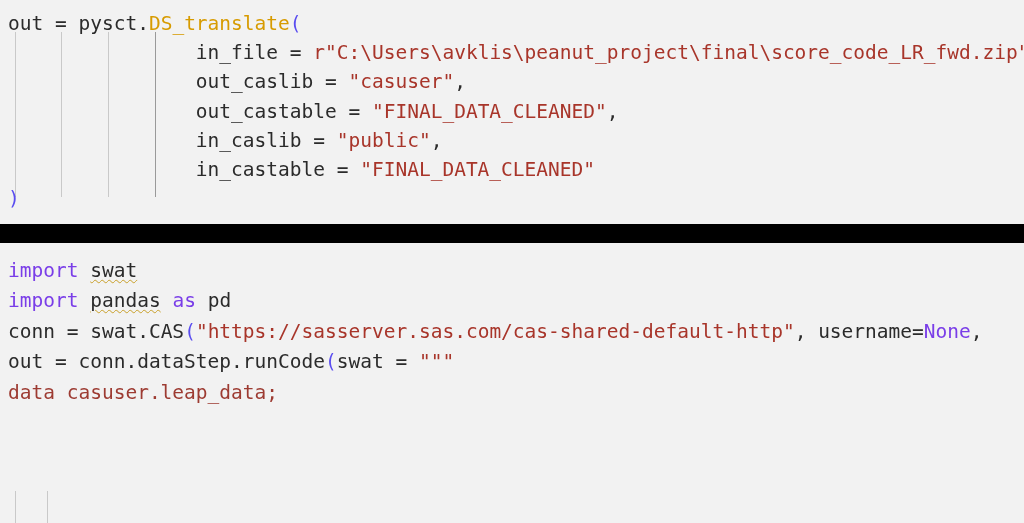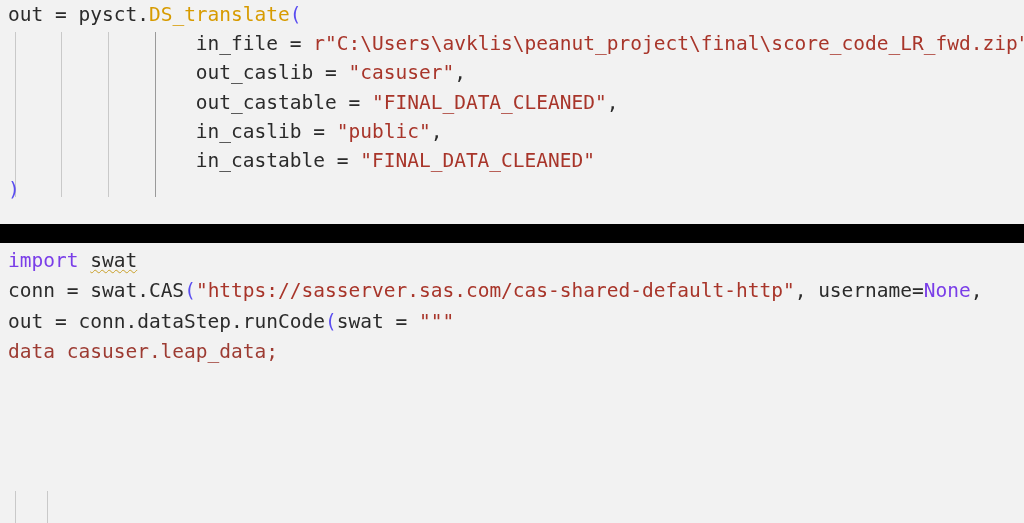--- a/index.html
+++ b/index.html
@@ -24,33 +24,33 @@
   }
 
   .code-block {
     background: #f2f2f2;
     position: relative;
     overflow: hidden;
   }
 
   #block-top {
     height: 224px;
-    padding-top: 0;
+    padding-top: 9px;
     box-sizing: border-box;
   }
 
   .gap-separator {
     height: 19px;
     background: #000000;
     width: 100%;
   }
 
   #block-bottom {
     height: 280px;
-    padding-top: 3px;
+    padding-top: 13px;
     box-sizing: border-box;
   }
 
   .code-line {
     height: 29.2px;
     line-height: 29.2px;
     white-space: pre;
     font-size: 19.5px;
     color: #2b2b2b;
     letter-spacing: 0px;
@@ -133,20 +133,21 @@
   <div class="gap-separator"></div>
 
   <div class="code-block" id="block-bottom">
     <div class="guides" style="top:248px; height:32px;">
       <div class="guide" style="left:15px; top:0; height:32px;"></div>
       <div class="guide" style="left:47px; top:0; height:32px;"></div>
     </div>
 
     <div class="code-line"><span class="t-kw">import</span><span class="t-plain"> </span><span class="squiggle">swat</span></div>
 
+    <div class="code-line"><span class="t-kw">import</span><span class="t-plain"> </span><span class="squiggle">pandas</span><span class="t-plain"> </span><span class="t-kw">as</span><span class="t-plain"> </span><span class="t-plain">pd</span></div>
 
     <div class="code-line"><span class="t-plain">conn = swat.</span><span class="t-plain">CAS</span><span class="t-paren">(</span><span class="t-str">"</span><span class="t-str url-underline">https://sasserver.sas.com/cas-shared-default-http</span><span class="t-str">"</span><span class="t-plain">, </span><span class="t-plain">username</span><span class="t-plain">=</span><span class="t-kw">None</span><span class="t-plain">,</span></div>
 
 
 
 
     <div class="code-line"><span class="t-plain">out = conn.dataStep.runCode</span><span class="t-paren">(</span><span class="t-plain">swat = </span><span class="t-str">"""</span></div>
 
     <div class="code-line"><span class="t-strbody">data casuser.leap_data;</span></div>
 

